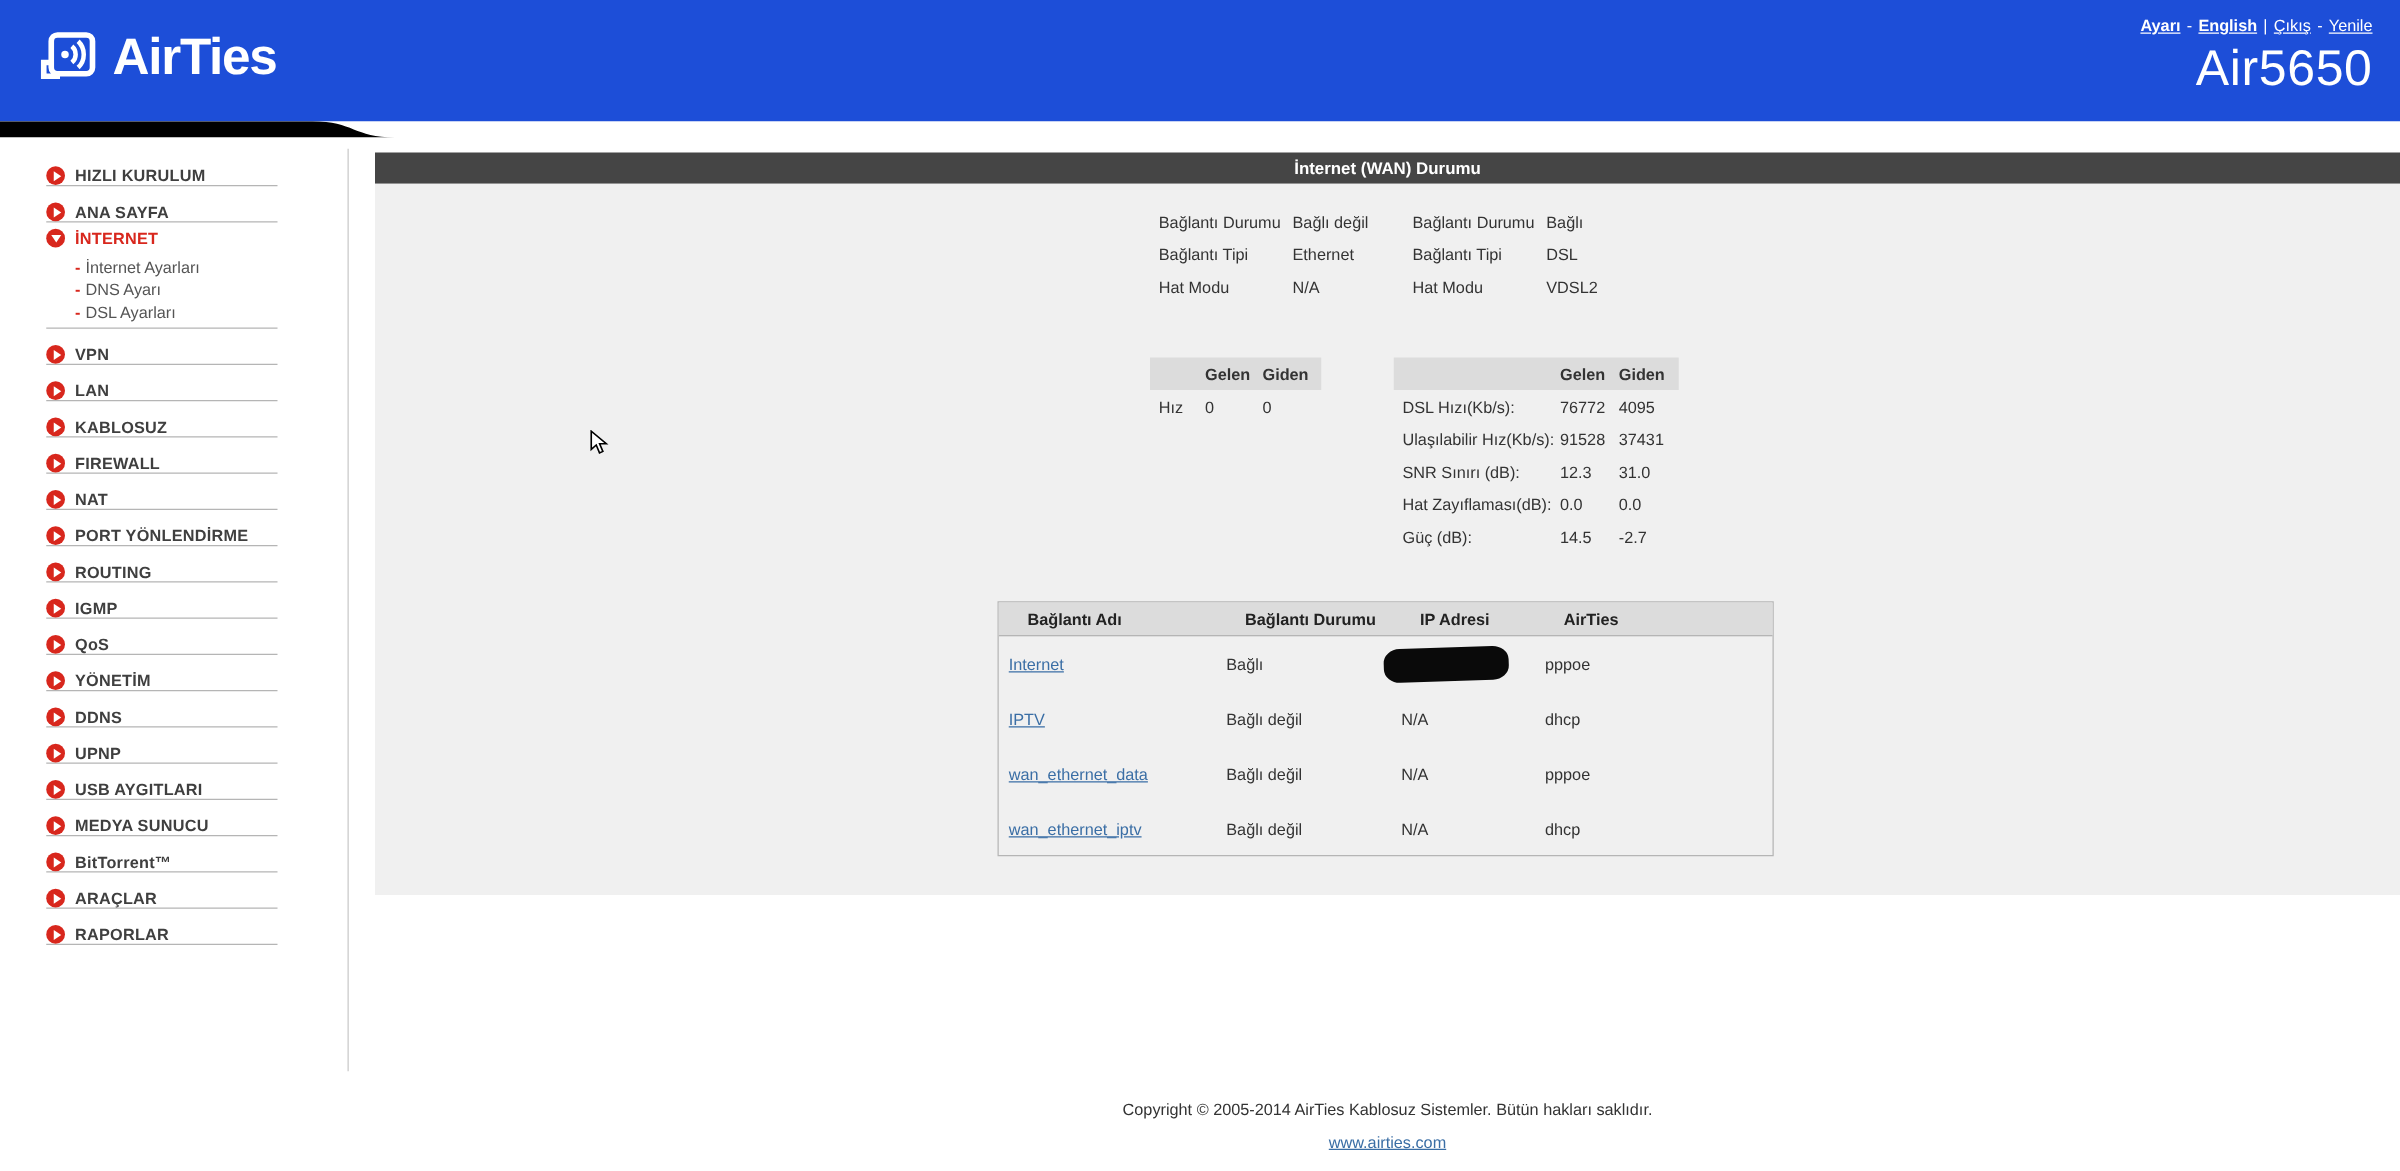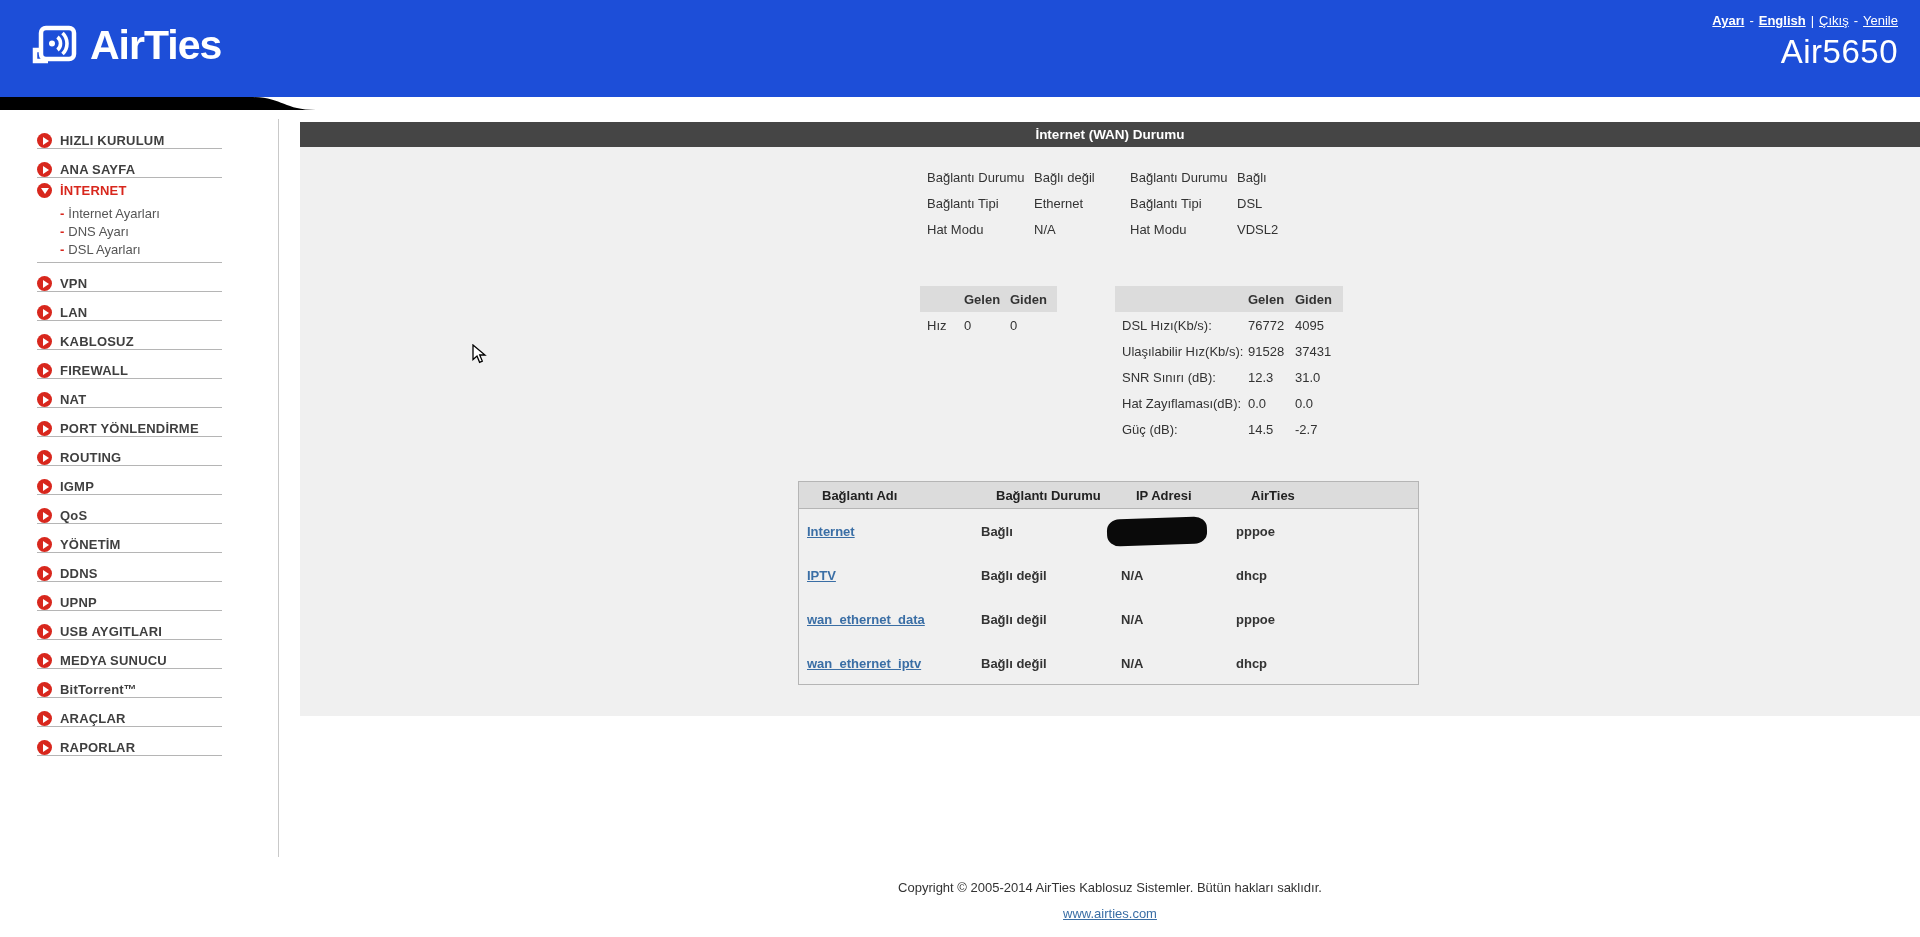--- a/index.html
+++ b/index.html
@@ -6,21 +6,21 @@
   html,body { width:1920px; height:937px; background:#fff; font-family:"Liberation Sans", sans-serif; color:#333; overflow:hidden; }
   .page { position:relative; width:1920px; height:937px; }
 
   
   .top-header { position:absolute; left:0; top:0; width:100%; height:97px; background:#1d4ed8; }
   .header-curve { position:absolute; left:0; top:97px; width:320px; height:13px; }
   .lang-bar { position:absolute; top:13px; right:22px; font-size:13px; color:#fff; white-space:nowrap; }
   .lang-bar a { color:#fff; text-decoration:underline; cursor:pointer; }
   .lang-bar .b { font-weight:bold; }
   .lang-sep { color:#fff; margin:0 5px; text-decoration:none; }
-  .model-name { position:absolute; top:33px; right:22px; font-size:33px; color:#fff; letter-spacing:0.5px; }
+  .model-name { position:absolute; top:33px; right:22px; font-size:40px; color:#fff; letter-spacing:0.5px; }
   .brand { position:absolute; left:32px; top:22px; display:flex; align-items:center; color:#fff; }
   .brand-text { font-size:41px; font-weight:600; letter-spacing:-1px; margin-left:10px; }
 
   
   .sidebar-sep { position:absolute; left:278px; top:119px; width:1px; height:738px; background:#c9c9c9; }
   .nav { position:absolute; left:37px; top:120px; width:185px; list-style:none; }
   .nav-item { height:29px; display:flex; align-items:flex-end; border-bottom:1px solid #b5b5b5; cursor:pointer; }
   .nav-item.expanded { height:auto; display:block; padding-bottom:4px; }
   .nav-item.expanded .nav-row { height:24px; display:flex; align-items:center; }
   .nav-icon { flex:0 0 15px; width:15px; height:15px; border-radius:50%; background:var(--accent-red,#d8271d); position:relative; margin-right:8px; }
@@ -44,21 +44,21 @@
   .traffic-table { left:920px; top:286px; width:137px; }
   .traffic-head, .traffic-row { display:grid; grid-template-columns:37px 46px auto; height:26px; align-items:center; padding-left:7px; }
   .traffic-head { background:var(--table-header-bg,#dcdcdc); font-weight:bold; }
 
   .dsl-table { left:1115px; top:286px; width:228px; }
   .dsl-head, .dsl-row { display:grid; grid-template-columns:126px 47px auto; height:26px; align-items:center; padding-left:7px; }
   .dsl-head { background:var(--table-header-bg,#dcdcdc); font-weight:bold; }
 
   .conn-table { position:absolute; left:798px; top:481px; width:621px; height:204px; border:1px solid #b5b5b5; font-size:13px; }
   .conn-head { display:grid; grid-template-columns:174px 140px 115px auto; height:27px; align-items:center; padding-left:23px; background:var(--table-header-bg,#dcdcdc); font-weight:bold; border-bottom:1px solid #b5b5b5; color:#222; }
-  .conn-row { display:grid; grid-template-columns:174px 140px 115px auto; height:44px; align-items:center; padding-left:8px; position:relative;font-weight:bold; }
+  .conn-row { display:grid; grid-template-columns:174px 140px 115px auto; height:44px; align-items:center; padding-left:8px; position:relative; }
   .conn-link { color:var(--link-blue,#3a6ea5); text-decoration:underline; cursor:pointer; }
   .redaction { position:absolute; left:308px; top:9px; width:100px; height:27px; background:#0a0a0a; border-radius:13px / 11px; transform:rotate(-2deg); }
 
   
   .footer { position:absolute; left:300px; right:0; top:880px; text-align:center; font-size:13px; color:#333; }
   .footer-link-wrap { position:absolute; left:300px; right:0; top:906px; text-align:center; font-size:13px; }
   .footer-link-wrap a { color:var(--link-blue,#3a6ea5); text-decoration:underline; cursor:pointer; }
 
   .cursor { position:absolute; left:472px; top:344px; }
 </style>

